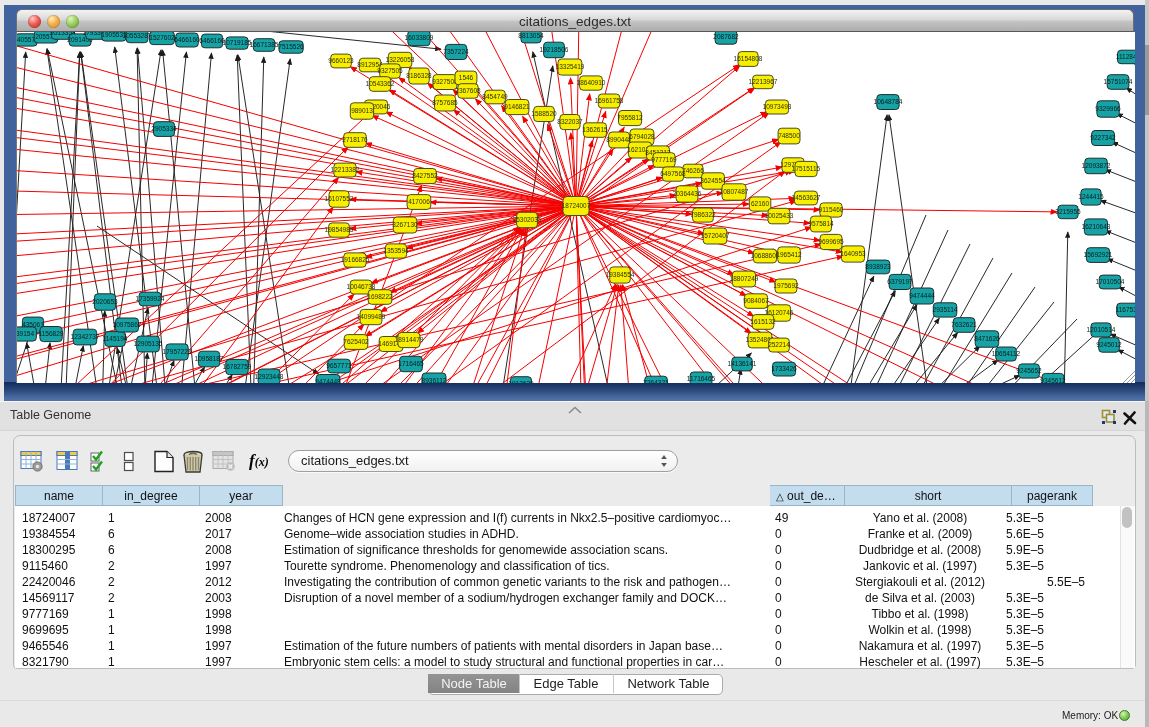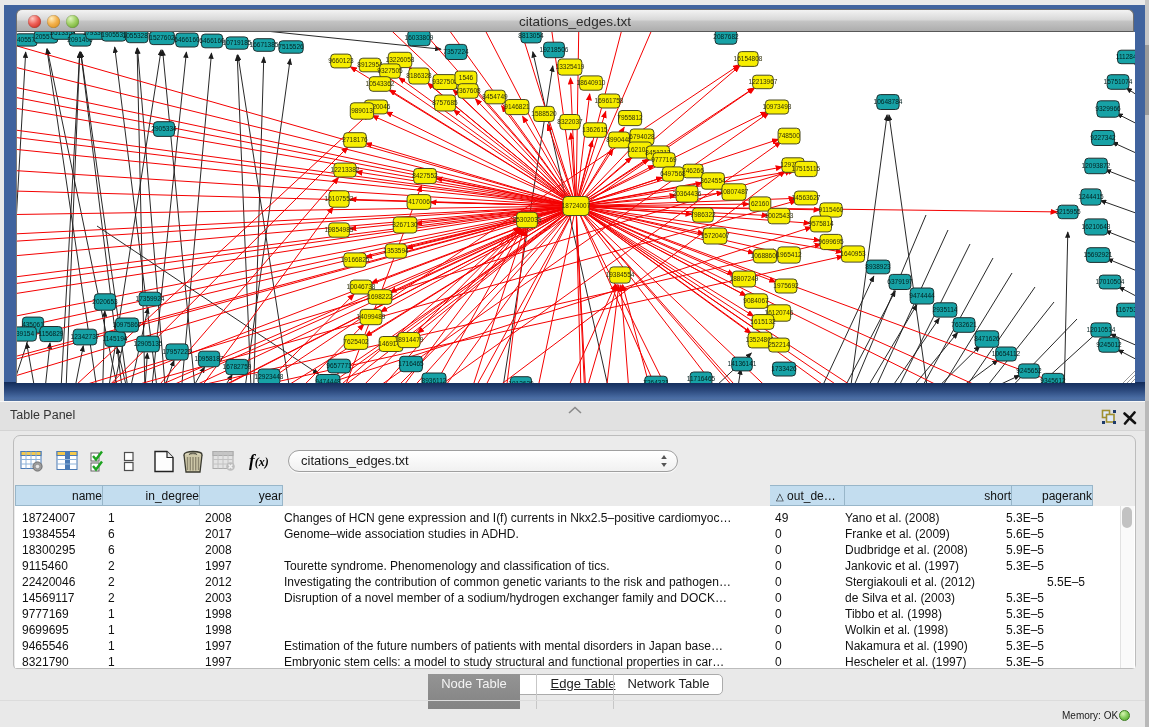--- a/index.html
+++ b/index.html
@@ -43,34 +43,34 @@
 
 .tbi { top:450px; }
 #dropdown { left:288px; top:450px; width:390px; height:22px; border:1px solid #9f9f9f;
   border-radius:11px; background:linear-gradient(#ffffff, #f1f1f1); box-shadow:0 1px 1px rgba(255,255,255,.8); }
 #ddtext { left:301px; top:453px; font-size:13px; color:#1a1a1a; }
 
 
 #thead { left:15px; top:485px; width:1078px; height:21px; }
 .hc { position:absolute; top:0; height:21px; background:#c3ddef;
   border:1px solid #98b6c9; border-left:none; font-size:12px; color:#111;
-  text-align:right; line-height:20px; }
+  text-align:center; line-height:20px; }
 .hc0 { border-left:1px solid #98b6c9; }
 .trow { position:absolute; left:15px; width:1105px; height:16px; font-size:12px; color:#111; }
 .trow .c { position:absolute; top:2px; white-space:nowrap; }
-.cshort { left:830px; width:150px; text-align:left; }
+.cshort { left:830px; width:150px; text-align:center; }
 
 
 #vsb { left:1120px; top:506px; width:14px; height:162px; background:#fafafa; border-left:1px solid #e2e2e2; }
 #vthumb { left:1122px; top:507px; width:10px; height:21px; background:#c2c2c2; border-radius:5px; }
 
 
 #tabs { left:428px; top:674px; width:295px; height:21px; background:#fff;
   border:1px solid #ababab; border-radius:5px; overflow:hidden; }
-.tab { position:absolute; top:0; height:35px; font-size:13px; color:#222;
+.tab { position:absolute; top:0; height:19px; font-size:13px; color:#222;
   text-align:center; line-height:20px; }
 #tab1 { left:0; width:92px; background:linear-gradient(#949494,#838383); color:#f4f4f4; }
 #tab2 { left:92px; width:93px; border-left:1px solid #c7c7c7; }
 #tab3 { left:185px; width:110px; border-left:1px solid #c7c7c7; }
 
 #statusline { left:0; top:700px; width:1149px; height:1px; background:#dcdcdc; }
 #mem { left:1062px; top:710px; font-size:10px; color:#222; }
 #memdot { left:1119px; top:710px; width:11px; height:11px; border-radius:50%;
   background:radial-gradient(circle at 35% 30%, #d6f5b0, #7cc653 55%, #54a32e);
   border:1px solid #3c7d1f; }
@@ -615,21 +615,21 @@
       </div>
   </div>
 
   <div class="abs" id="tp"></div>
   <div class="abs" id="tphead"></div>
   <div class="abs" style="left:567px; top:400px;">
     <svg width="16" height="8" viewBox="0 0 16 8" xmlns="http://www.w3.org/2000/svg">
       <path d="M2 7 L8 1.5 L14 7" fill="none" stroke="#8a8a8a" stroke-width="1.6"></path>
     </svg>
   </div>
-  <div class="abs" id="tptitle">Table Panel</div>
+  <div class="abs" id="tptitle">Table Genome</div>
   <div class="abs" id="floatico">
     <svg width="16" height="16" viewBox="0 0 16 16" xmlns="http://www.w3.org/2000/svg">
       <rect x="1.5" y="1.5" width="7" height="7" fill="#dfeafa" stroke="#a09030" stroke-width="1.6"></rect>
       <rect x="5.5" y="5.5" width="7.5" height="7.5" fill="#dfeafa" stroke="#a09030" stroke-width="1.6"></rect>
       <rect x="12" y="1" width="3" height="3" fill="#1d3a6b"></rect>
       <rect x="1" y="12" width="3" height="3" fill="#1d3a6b"></rect>
       <rect x="12" y="12" width="3" height="3" fill="#1d3a6b"></rect>
     </svg>
   </div>
   <div class="abs" id="closeico">
@@ -731,20 +731,21 @@
 <span class="c" style="left:190px">2017</span>
 <span class="c" style="left:269px">Genome–wide association studies in ADHD.</span>
 <span class="c" style="left:760px">0</span>
 <span class="c cshort">Franke et al. (2009)</span>
 <span class="c" style="left:991px">5.6E–5</span>
 </div>
 <div class="trow" style="top:541px">
 <span class="c" style="left:7px">18300295</span>
 <span class="c" style="left:93px">6</span>
 <span class="c" style="left:190px">2008</span>
+<span class="c" style="left:269px">Estimation of significance thresholds for genomewide association scans.</span>
 <span class="c" style="left:760px">0</span>
 <span class="c cshort">Dudbridge et al. (2008)</span>
 <span class="c" style="left:991px">5.9E–5</span>
 </div>
 <div class="trow" style="top:557px">
 <span class="c" style="left:7px">9115460</span>
 <span class="c" style="left:93px">2</span>
 <span class="c" style="left:190px">1997</span>
 <span class="c" style="left:269px">Tourette syndrome. Phenomenology and classification of tics.</span>
 <span class="c" style="left:760px">0</span>
@@ -784,38 +785,38 @@
 <span class="c" style="left:760px">0</span>
 <span class="c cshort">Wolkin et al. (1998)</span>
 <span class="c" style="left:991px">5.3E–5</span>
 </div>
 <div class="trow" style="top:637px">
 <span class="c" style="left:7px">9465546</span>
 <span class="c" style="left:93px">1</span>
 <span class="c" style="left:190px">1997</span>
 <span class="c" style="left:269px">Estimation of the future numbers of patients with mental disorders in Japan base…</span>
 <span class="c" style="left:760px">0</span>
-<span class="c cshort">Nakamura et al. (1990)</span>
+<span class="c cshort">Nakamura et al. (1997)</span>
 <span class="c" style="left:991px">5.3E–5</span>
 </div>
 <div class="trow" style="top:653px">
 <span class="c" style="left:7px">8321790</span>
 <span class="c" style="left:93px">1</span>
 <span class="c" style="left:190px">1997</span>
 <span class="c" style="left:269px">Embryonic stem cells: a model to study structural and functional properties in car…</span>
 <span class="c" style="left:760px">0</span>
 <span class="c cshort">Hescheler et al. (1997)</span>
 <span class="c" style="left:991px">5.3E–5</span>
 </div>
   <div class="abs" id="vsb"></div>
   <div class="abs" id="vthumb"></div>
 
   <div class="abs" id="tabs"></div>
   <div class="abs tab" id="tab1" style="left:428px; top:674px;">Node Table</div>
-  <div class="abs tab" id="tab2" style="left:536px; top:674px;text-decoration:underline;">Edge Table</div>
+  <div class="abs tab" id="tab2" style="left:519px; top:674px;">Edge Table</div>
   <div class="abs tab" id="tab3" style="left:613px; top:674px;">Network Table</div>
 
   <div class="abs" id="statusline"></div>
   <div class="abs" id="mem">Memory: OK</div>
   <div class="abs" id="memdot"></div>
 
   <div class="abs" id="rightstrip"></div>
   <div class="abs" id="rightstrip2"></div>
   <div class="abs" id="rightstrip3"></div>
 </div>

